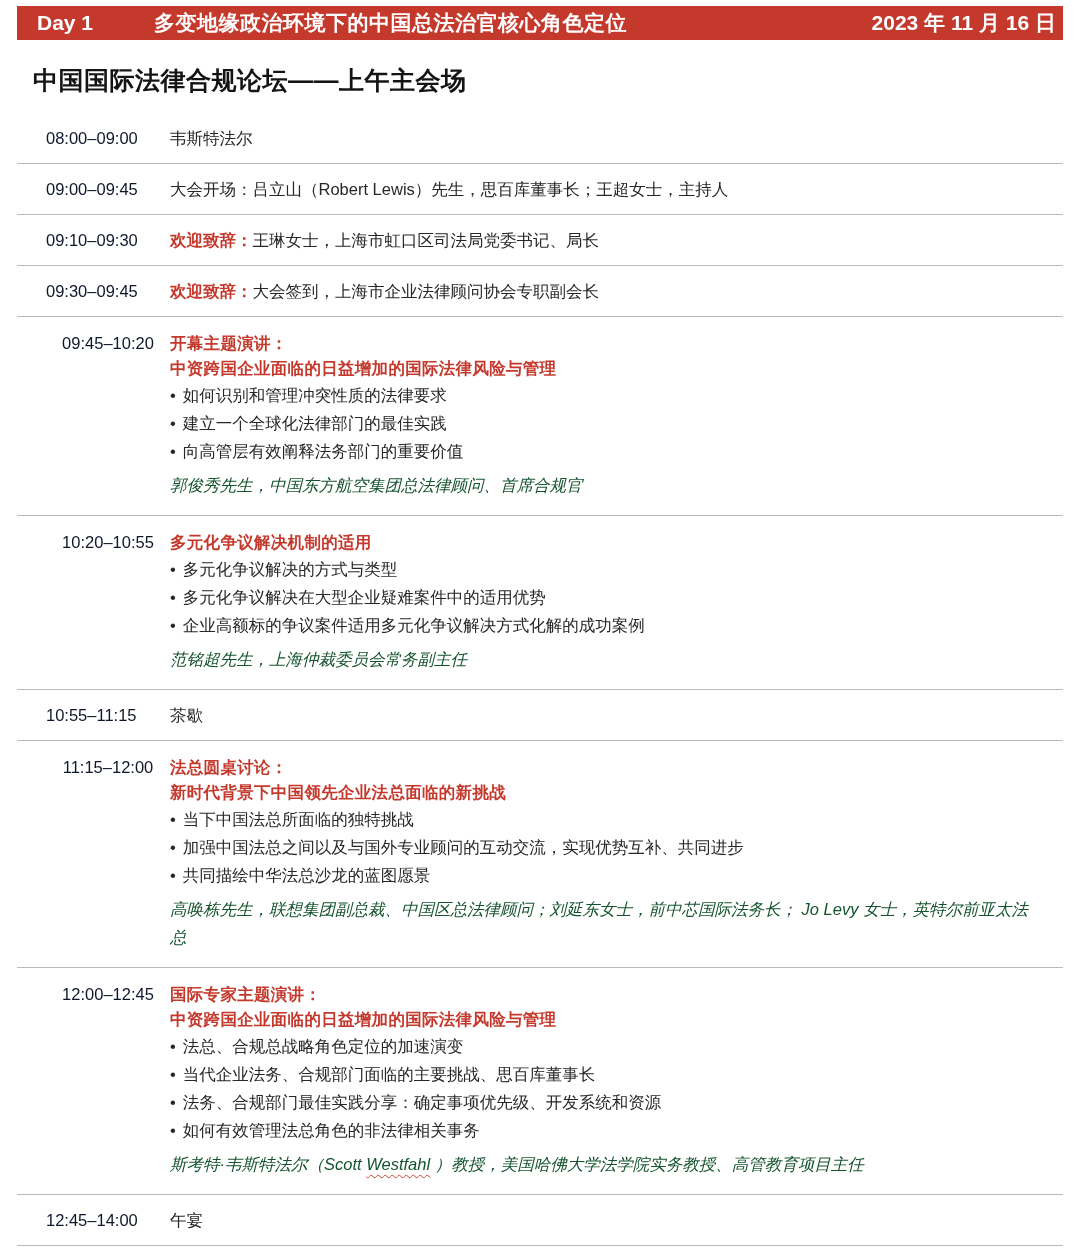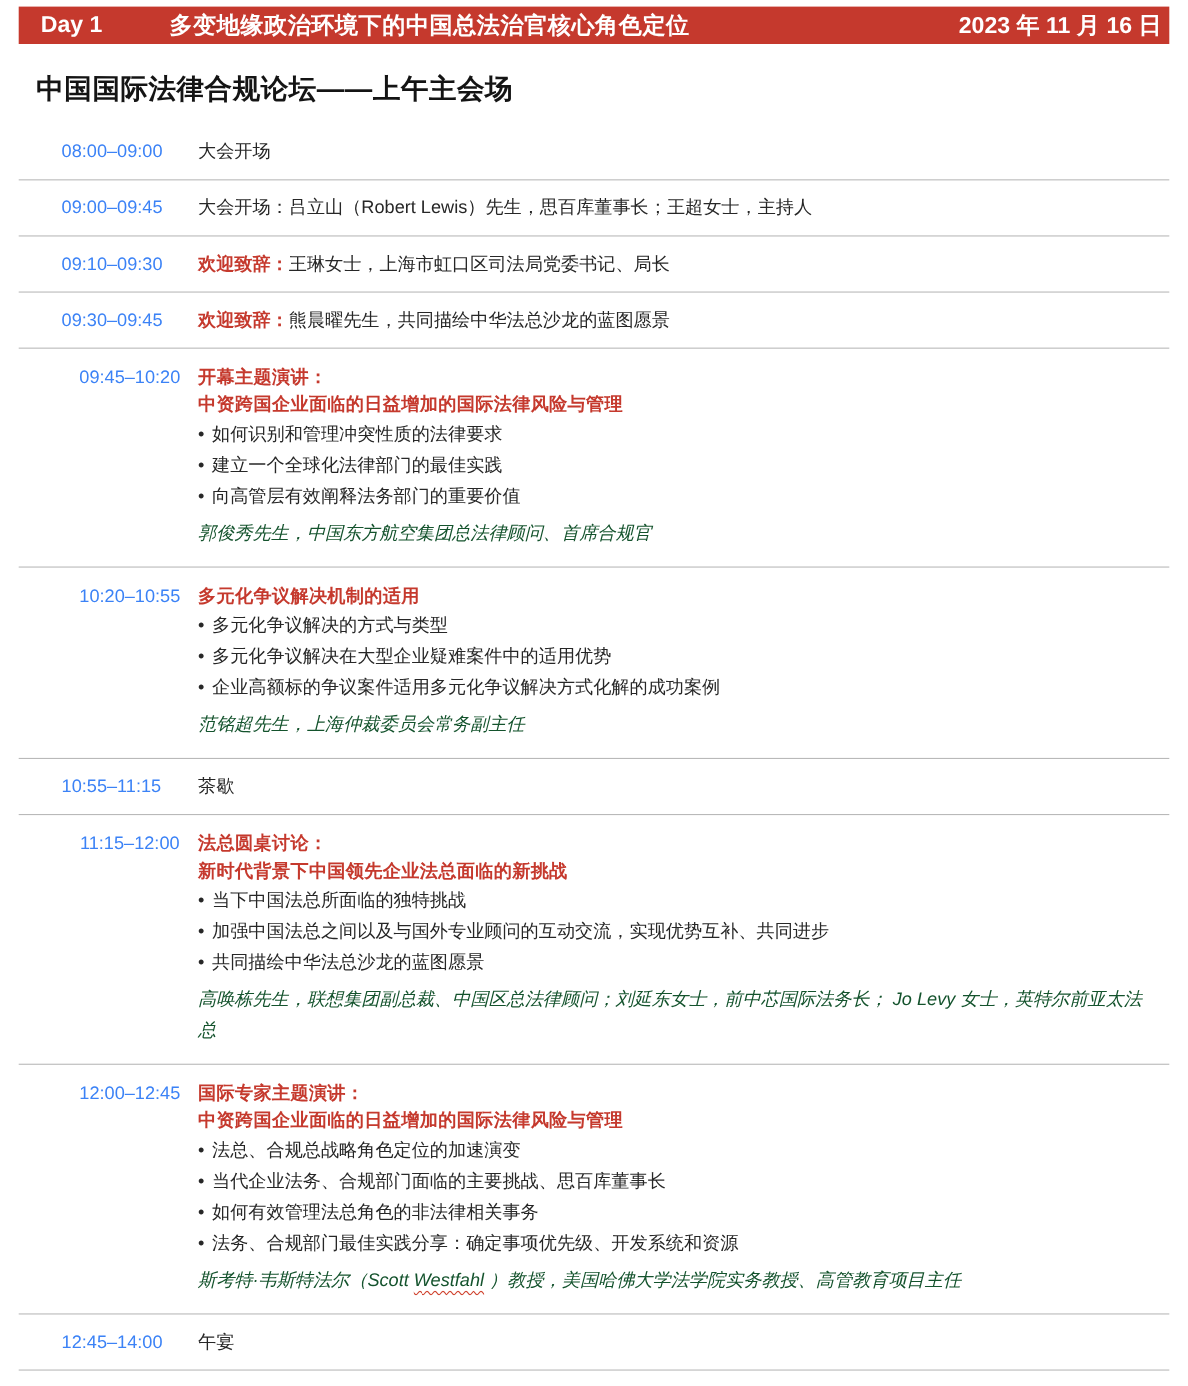--- a/index.html
+++ b/index.html
@@ -39,23 +39,23 @@
   .agenda { margin: 16px 17px 0 17px; }
   .row {
     display: flex;
     border-bottom: 1px solid #b9b9b9;
     padding: 14px 0;
   }
   .row.complex { padding: 14px 0 16px 0; }
   .time {
     flex: none;
     width: 124px;
-    margin-left: 39px;
+    margin-left: 29px;
     font-size: 16.5px;
-    color: #3b82f6;
+    color: #0f172a;
     line-height: 22px;
     white-space: nowrap;
   }
   .row.complex .time { line-height: 25px; text-align: center; }
   .content {
     flex: 1;
     padding-right: 24px;
     font-size: 16.5px;
     color: #272727;
     line-height: 22px;
@@ -91,39 +91,39 @@
   <div class="bar-title">多变地缘政治环境下的中国总法治官核心角色定位</div>
   <div class="bar-date">2023 年 11 月 16 日</div>
 </div>
 
 <h1 class="page-title">中国国际法律合规论坛——上午主会场</h1>
 
 <div class="agenda">
     <div class="row">
       <div class="time">08:00–09:00</div>
       <div class="content">
-        <div class="line"><span>大会开场</span></div>
+        <div class="line"><span>韦斯特法尔</span></div>
       </div>
     </div>
     <div class="row">
       <div class="time">09:00–09:45</div>
       <div class="content">
         <div class="line"><span>大会开场：吕立山（Robert Lewis）先生，思百库董事长；王超女士，主持人</span></div>
       </div>
     </div>
     <div class="row">
       <div class="time">09:10–09:30</div>
       <div class="content">
         <div class="line"><span class="red">欢迎致辞：</span><span>王琳女士，上海市虹口区司法局党委书记、局长</span></div>
       </div>
     </div>
     <div class="row">
       <div class="time">09:30–09:45</div>
       <div class="content">
-        <div class="line"><span class="red">欢迎致辞：</span><span>熊晨曜先生，共同描绘中华法总沙龙的蓝图愿景</span></div>
+        <div class="line"><span class="red">欢迎致辞：</span><span>大会签到，上海市企业法律顾问协会专职副会长</span></div>
       </div>
     </div>
     <div class="row complex">
       <div class="time">09:45–10:20</div>
       <div class="content">
         <div class="red-title">开幕主题演讲：</div>
         <div class="red-title">中资跨国企业面临的日益增加的国际法律风险与管理</div>
         <div class="bullet"><span class="dot">•</span><span>如何识别和管理冲突性质的法律要求</span></div>
         <div class="bullet"><span class="dot">•</span><span>建立一个全球化法律部门的最佳实践</span></div>
         <div class="bullet"><span class="dot">•</span><span>向高管层有效阐释法务部门的重要价值</span></div>
@@ -157,22 +157,22 @@
         <div class="speaker">高唤栋先生，联想集团副总裁、中国区总法律顾问；刘延东女士，前中芯国际法务长； Jo Levy 女士，英特尔前亚太法总</div>
       </div>
     </div>
     <div class="row complex">
       <div class="time">12:00–12:45</div>
       <div class="content">
         <div class="red-title">国际专家主题演讲：</div>
         <div class="red-title">中资跨国企业面临的日益增加的国际法律风险与管理</div>
         <div class="bullet"><span class="dot">•</span><span>法总、合规总战略角色定位的加速演变</span></div>
         <div class="bullet"><span class="dot">•</span><span>当代企业法务、合规部门面临的主要挑战、思百库董事长</span></div>
+        <div class="bullet"><span class="dot">•</span><span>法务、合规部门最佳实践分享：确定事项优先级、开发系统和资源</span></div>
         <div class="bullet"><span class="dot">•</span><span>如何有效管理法总角色的非法律相关事务</span></div>
-        <div class="bullet"><span class="dot">•</span><span>法务、合规部门最佳实践分享：确定事项优先级、开发系统和资源</span></div>
         <div class="speaker"><span>斯考特·韦斯特法尔（Scott </span><span class="wavy">Westfahl</span><span> ）教授，美国哈佛大学法学院实务教授、高管教育项目主任</span></div>
       </div>
     </div>
     <div class="row">
       <div class="time">12:45–14:00</div>
       <div class="content">
         <div class="line"><span>午宴</span></div>
       </div>
     </div>
   </div>

